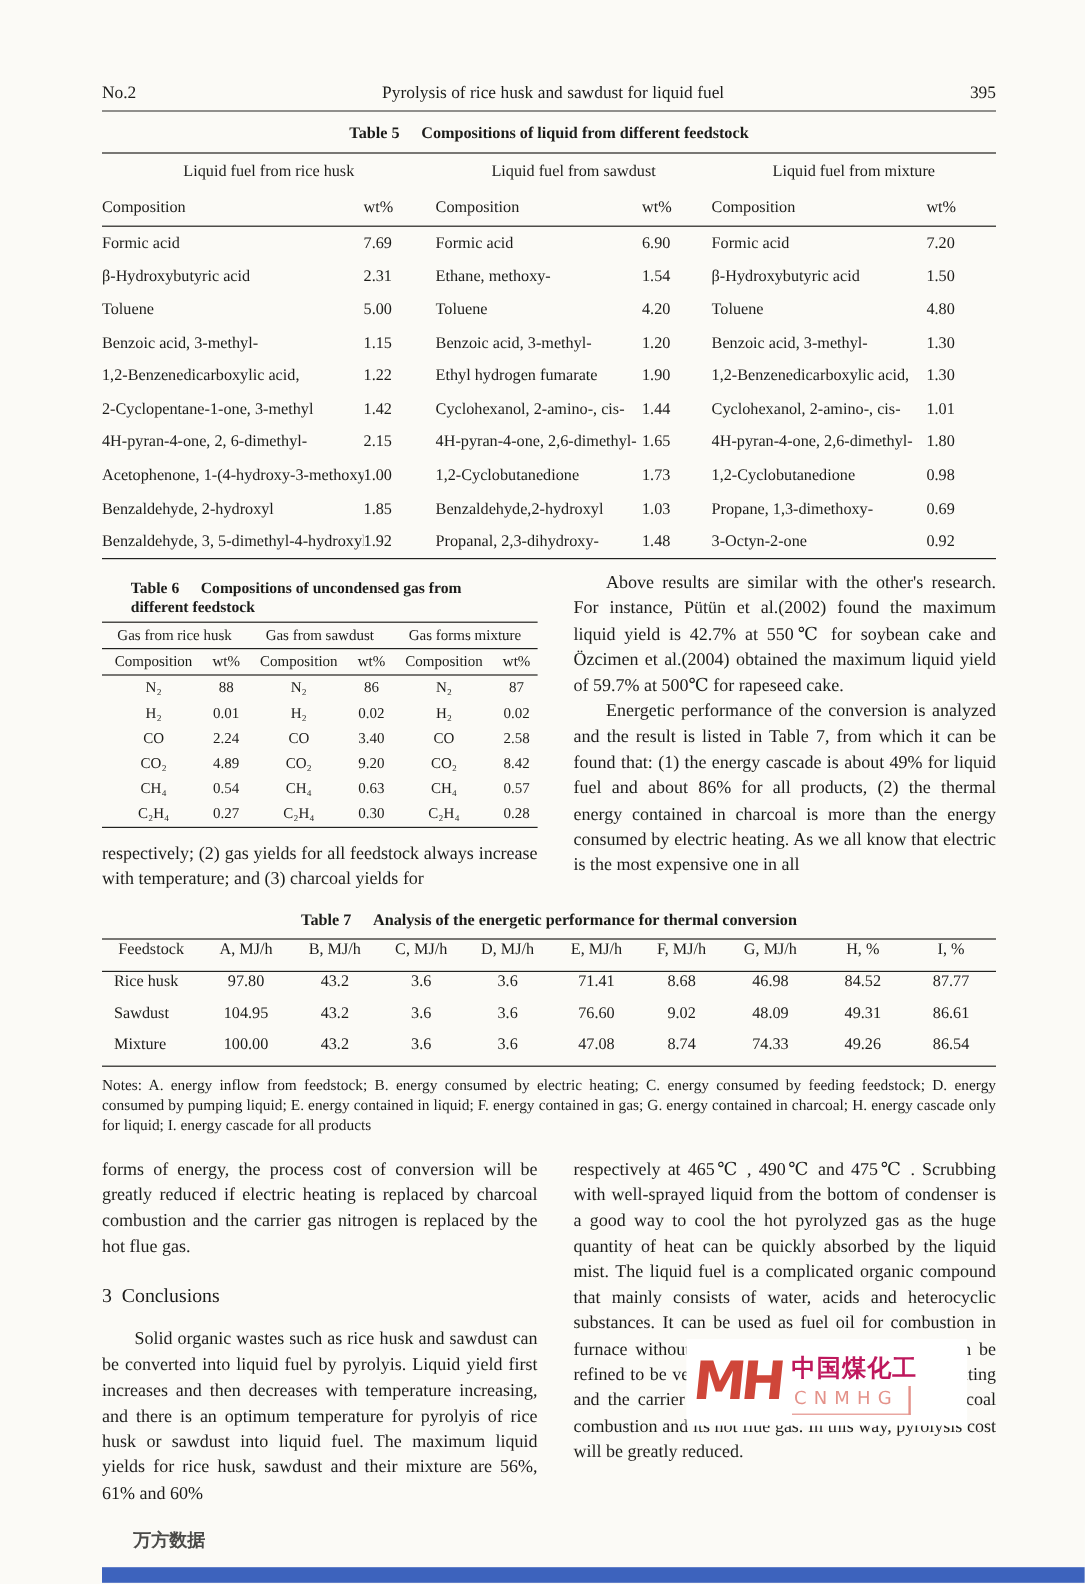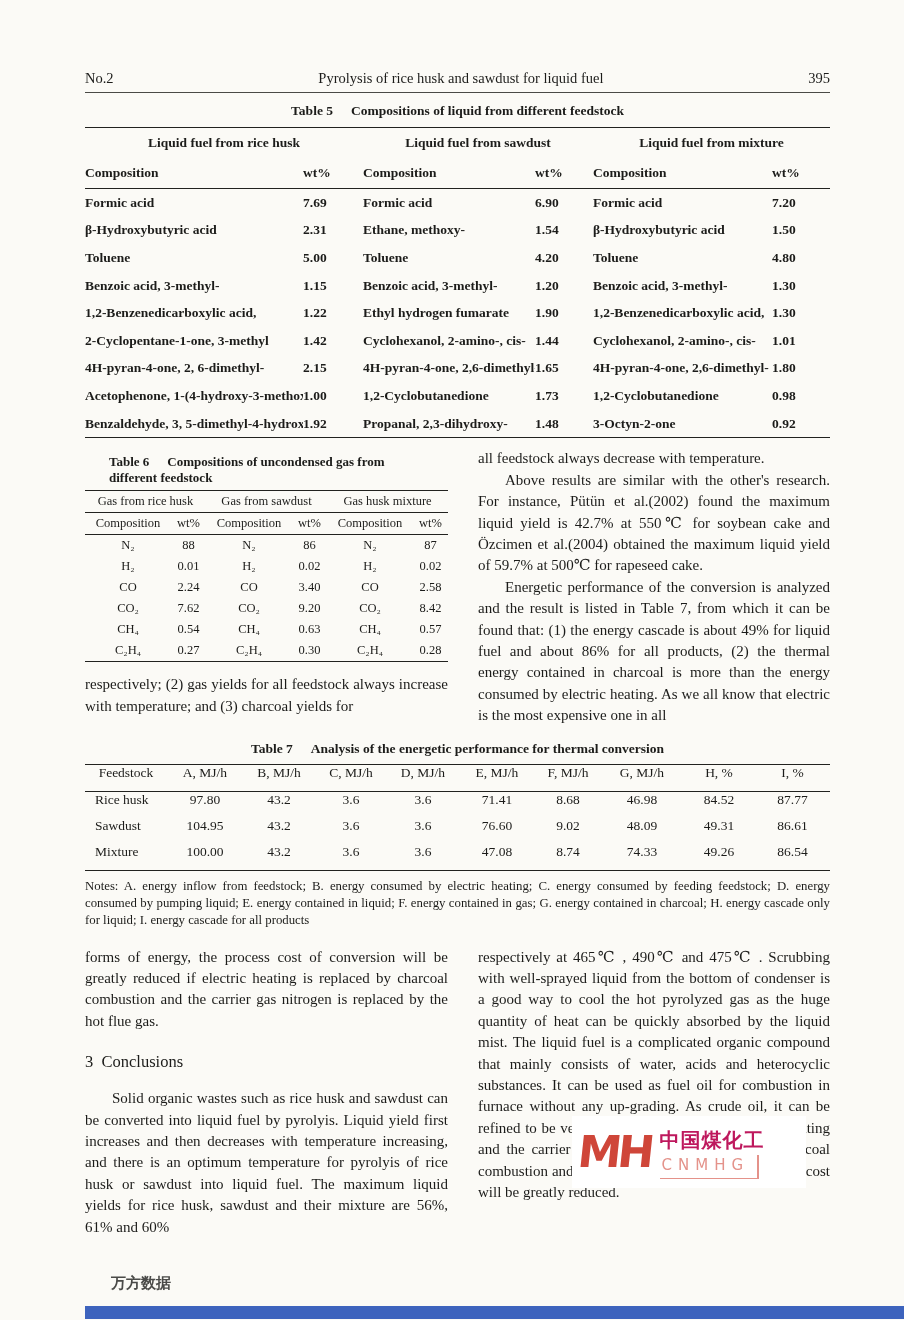--- a/index.html
+++ b/index.html
@@ -13,21 +13,21 @@
 
   .bold { font-weight:bold; }
   .center { text-align:center; }
   .capgap { display:inline-block; width:18px; }
   .tcaption { font-size:13.5px; margin-top:10px; }
 
   .trow { display:flex; }
   .tcell { overflow:hidden; white-space:nowrap; }
 
   
-  .table5 { margin-top:8px; border-top:1.6px solid #22221f; border-bottom:1.6px solid #22221f; font-size:13.5px;font-weight:bold; }
+  .table5 { margin-top:8px; border-top:1.6px solid #22221f; border-bottom:1.6px solid #22221f; font-size:13.5px; }
   .t5-groups .trow { height:30px; align-items:center; }
   .t5-groups .tcell { text-align:center; }
   .t5-groups .c0 { width:278px; } .t5-groups .c1 { width:230px; } .t5-groups .c2 { width:237px; }
   .t5-cols .trow { height:27.6px; align-items:center; }
   .t5-sub { border-bottom:1px solid #22221f; }
   .t5-sub .trow { height:30px; }
   .t5-cols .c0 { width:218px; } .t5-cols .c1 { width:60px; }
   .t5-cols .c2 { width:172px; } .t5-cols .c3 { width:58px; }
   .t5-cols .c4 { width:179px; } .t5-cols .c5 { width:58px; }
 
@@ -180,41 +180,49 @@
           </div>
           <div class="trow">
             <div class="tcell c0">Acetophenone, 1-(4-hydroxy-3-methoxy)</div>
             <div class="tcell c1">1.00</div>
             <div class="tcell c2">1,2-Cyclobutanedione</div>
             <div class="tcell c3">1.73</div>
             <div class="tcell c4">1,2-Cyclobutanedione</div>
             <div class="tcell c5">0.98</div>
           </div>
           <div class="trow">
+            <div class="tcell c0">Benzaldehyde, 2-hydroxyl</div>
+            <div class="tcell c1">1.85</div>
+            <div class="tcell c2">Benzaldehyde,2-hydroxyl</div>
+            <div class="tcell c3">1.03</div>
+            <div class="tcell c4">Propane, 1,3-dimethoxy-</div>
+            <div class="tcell c5">0.69</div>
+          </div>
+          <div class="trow">
             <div class="tcell c0">Benzaldehyde, 3, 5-dimethyl-4-hydroxyl</div>
             <div class="tcell c1">1.92</div>
             <div class="tcell c2">Propanal, 2,3-dihydroxy-</div>
             <div class="tcell c3">1.48</div>
             <div class="tcell c4">3-Octyn-2-one</div>
             <div class="tcell c5">0.92</div>
           </div>
         </div>
     </div>
 
     <div class="two-col mid-section">
       <div class="col-left">
         <div class="t6caption">
           <span class="bold">Table 6</span><span class="capgap"></span><span class="bold">Compositions of uncondensed gas from different feedstock</span>
         </div>
         <div class="table6">
           <div class="t6-groups">
               <div class="trow">
                 <div class="tcell c0">Gas from rice husk</div>
                 <div class="tcell c1">Gas from sawdust</div>
-                <div class="tcell c2">Gas husk mixture</div>
+                <div class="tcell c2">Gas forms mixture</div>
               </div>
             </div>
           <div class="t6-cols t6-sub">
               <div class="trow">
                 <div class="tcell c0">Composition</div>
                 <div class="tcell c1">wt%</div>
                 <div class="tcell c2">Composition</div>
                 <div class="tcell c3">wt%</div>
                 <div class="tcell c4">Composition</div>
                 <div class="tcell c5">wt%</div>
@@ -240,21 +248,21 @@
               <div class="trow">
                 <div class="tcell c0">CO</div>
                 <div class="tcell c1">2.24</div>
                 <div class="tcell c2">CO</div>
                 <div class="tcell c3">3.40</div>
                 <div class="tcell c4">CO</div>
                 <div class="tcell c5">2.58</div>
               </div>
               <div class="trow">
                 <div class="tcell c0">CO₂</div>
-                <div class="tcell c1">7.62</div>
+                <div class="tcell c1">4.89</div>
                 <div class="tcell c2">CO₂</div>
                 <div class="tcell c3">9.20</div>
                 <div class="tcell c4">CO₂</div>
                 <div class="tcell c5">8.42</div>
               </div>
               <div class="trow">
                 <div class="tcell c0">CH₄</div>
                 <div class="tcell c1">0.54</div>
                 <div class="tcell c2">CH₄</div>
                 <div class="tcell c3">0.63</div>
@@ -267,21 +275,20 @@
                 <div class="tcell c2">C₂H₄</div>
                 <div class="tcell c3">0.30</div>
                 <div class="tcell c4">C₂H₄</div>
                 <div class="tcell c5">0.28</div>
               </div>
             </div>
         </div>
         <p class="body-text midleft-p">respectively; (2) gas yields for all feedstock always increase with temperature; and (3) charcoal yields for</p>
       </div>
       <div class="col-right">
-        <p class="body-text">all feedstock always decrease with temperature.</p>
         <p class="body-text indent">Above results are similar with the other's research. For instance, Pütün et al.(2002) found the maximum liquid yield is 42.7% at 550℃ for soybean cake and Özcimen et al.(2004) obtained the maximum liquid yield of 59.7% at 500℃ for rapeseed cake.</p>
         <p class="body-text indent">Energetic performance of the conversion is analyzed and the result is listed in Table 7, from which it can be found that: (1) the energy cascade is about 49% for liquid fuel and about 86% for all products, (2) the thermal energy contained in charcoal is more than the energy consumed by electric heating. As we all know that electric is the most expensive one in all</p>
       </div>
     </div>
 
     <div class="tcaption center t7cap">
       <span class="bold">Table 7</span><span class="capgap"></span><span class="bold">Analysis of the energetic performance for thermal conversion</span>
     </div>
     <div class="table7">
       <div class="t7-cols t7-head">

